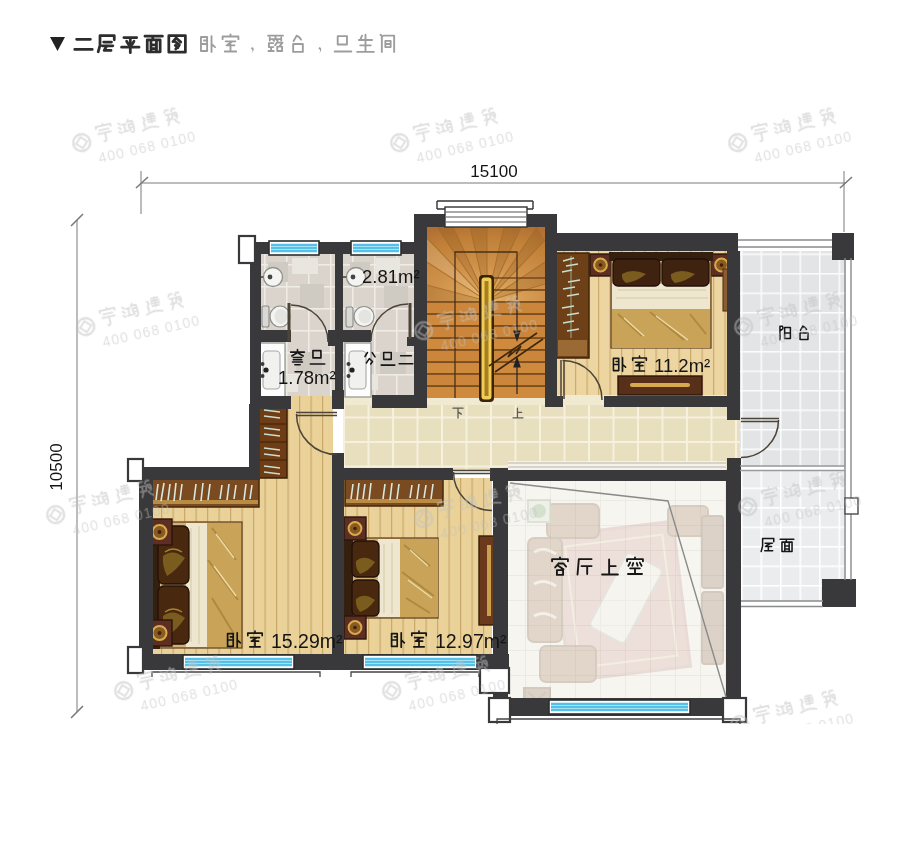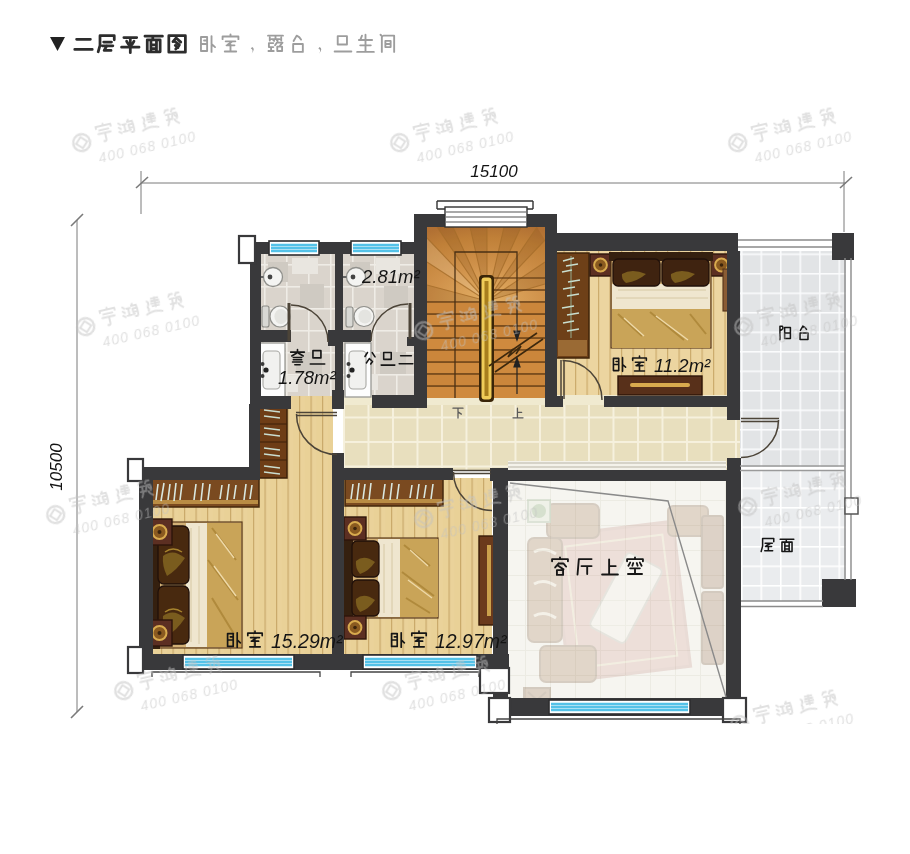--- a/index.html
+++ b/index.html
@@ -1,16 +1,16 @@
 <!DOCTYPE html>
 <html><head>
 <meta charset="utf-8">
 <style>
 html,body{margin:0;padding:0;background:#fff;}
-#page{position:relative;width:910px;height:724px;background:#0ea5e9;overflow:hidden;font-family:"Liberation Sans",sans-serif;font-style:italic;}
+#page{position:relative;width:910px;height:724px;background:#0ea5e9;overflow:hidden;font-family:"Liberation Sans",sans-serif;}
 .g{stroke:#161616;fill:none;stroke-width:8.5;stroke-linecap:round;stroke-linejoin:round}
 .gb{stroke:#2d2d2d;fill:none;stroke-width:12;stroke-linecap:round;stroke-linejoin:round}
 .gs{stroke:#9d9d9d;fill:none;stroke-width:8.5;stroke-linecap:round;stroke-linejoin:round}
 .gsf{fill:#9d9d9d;stroke:none}
 .gu{stroke:#5a5a5a;fill:none;stroke-width:9;stroke-linecap:round;stroke-linejoin:round}
 .gw{stroke:#c2c2c2;fill:none;stroke-width:9;stroke-linecap:round;stroke-linejoin:round}
 .t{font-family:"Liberation Sans",sans-serif;fill:#141414}
 .wall{fill:#39393b}
 </style>
 </head>

